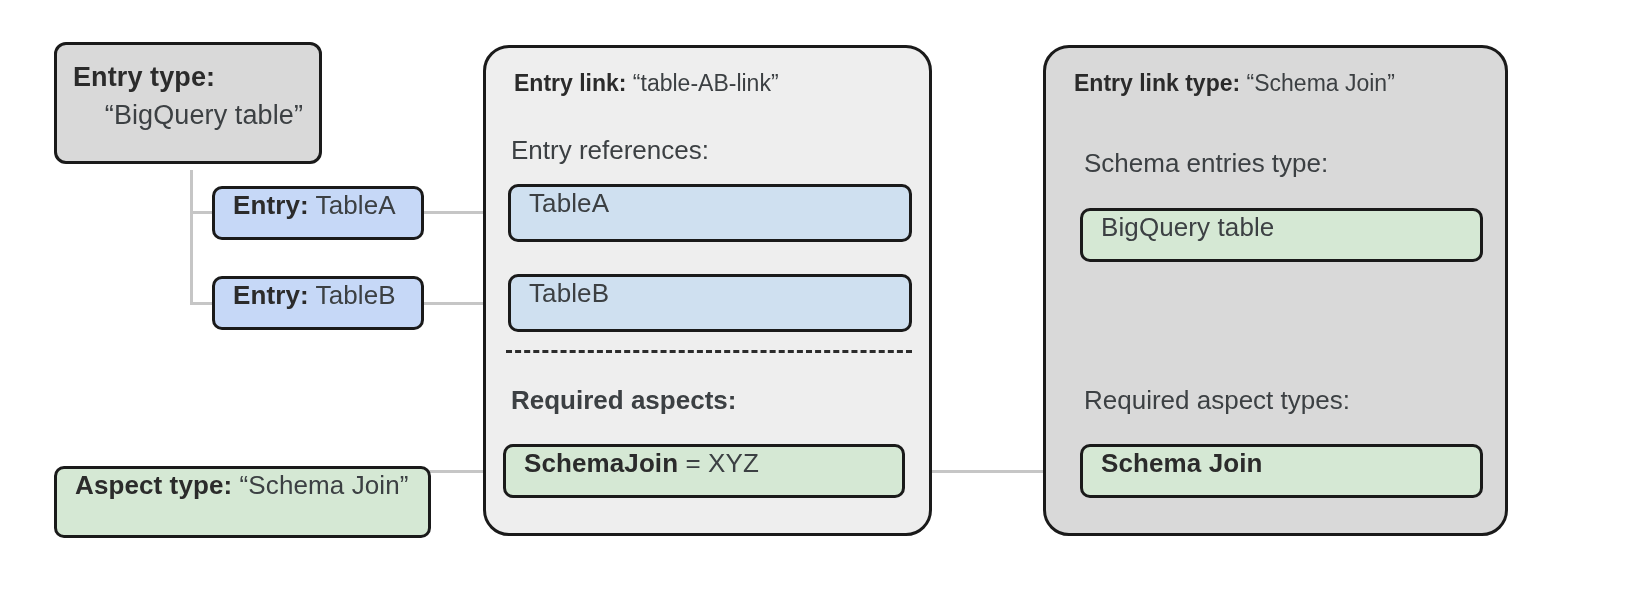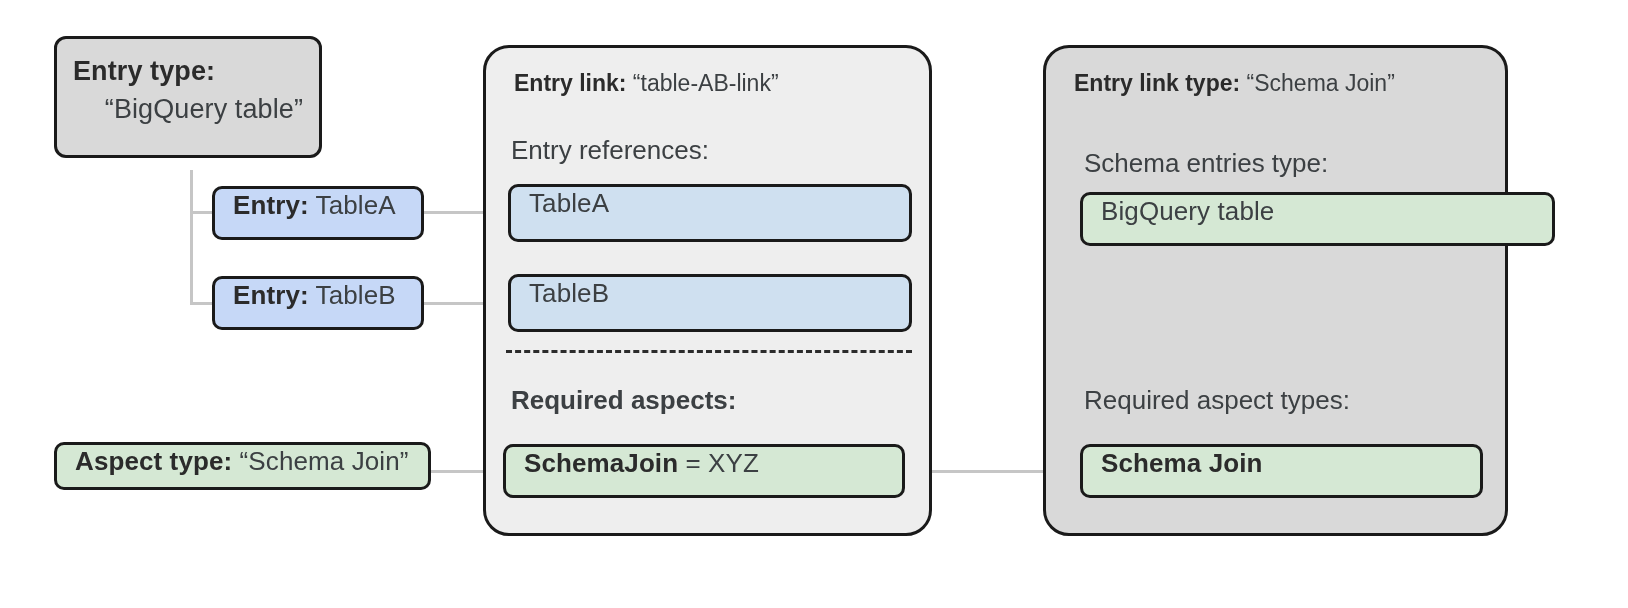--- a/index.html
+++ b/index.html
@@ -86,47 +86,47 @@
 
   
   .fill-gray  { background: #d9d9d9; }
   .fill-panel { background: #eeeeee; }
   .fill-blue-strong { background: #c6d8f7; }
   .fill-blue-soft   { background: #cfe0f0; }
   .fill-green { background: #d5e8d4; }
 
   
   #entry-type-box {
-    left: 54px; top: 36px; width: 268px; height: 122px;
+    left: 54px; top: 42px; width: 268px; height: 122px;
     border-radius: 12px;
     align-items: flex-start;
     padding-top: 16px;
   }
   #entry-type-box .pad { padding: 0 16px; }
   #entry-type-box .l1 { font-weight: 700; font-size: 27px; color: #2b2b2b; display:block; }
   #entry-type-box .l2 { font-size: 27px; color: #3c4043; display:block; margin-top: 4px; text-align: right; }
 
   #entry-a-box { left: 212px; top: 186px; width: 212px; height: 54px; }
   #entry-b-box { left: 212px; top: 276px; width: 212px; height: 54px; }
 
-  #aspect-type-box { left: 54px; top: 442px; width: 377px; height: 48px; }
+  #aspect-type-box { left: 54px; top: 466px; width: 377px; height: 72px; }
 
   #mid-panel { left: 483px; top: 45px; width: 449px; height: 491px; }
   #mid-title { left: 506px; top: 70px; }
   #mid-refs-label { left: 511px; top: 135px; }
   #ref-a-box { left: 508px; top: 184px; width: 404px; height: 58px; }
   #ref-b-box { left: 508px; top: 274px; width: 404px; height: 58px; }
   #mid-dash { left: 506px; top: 350px; width: 406px; }
   #mid-aspects-label { left: 511px; top: 385px; font-weight: bold; }
   #aspect-value-box { left: 503px; top: 444px; width: 402px; height: 54px; }
 
   #right-panel { left: 1043px; top: 45px; width: 465px; height: 491px; }
   #right-title { left: 1066px; top: 70px; }
   #linked-label { left: 1084px; top: 148px; }
-  #linked-value-box { left: 1080px; top: 192px; width: 475px; height: 54px; }
+  #linked-value-box { left: 1080px; top: 208px; width: 403px; height: 54px; }
   #req-types-label { left: 1084px; top: 385px; }
   #req-type-box { left: 1080px; top: 444px; width: 403px; height: 54px; }
 </style>
 </head>
 <body>
 
 <div id="canvas">
 
   <div class="conn conn-v" style="left:190px; top:170px; height:135px;"></div>
   <div class="conn conn-h" style="left:190px; top:211px; width:28px;"></div>

